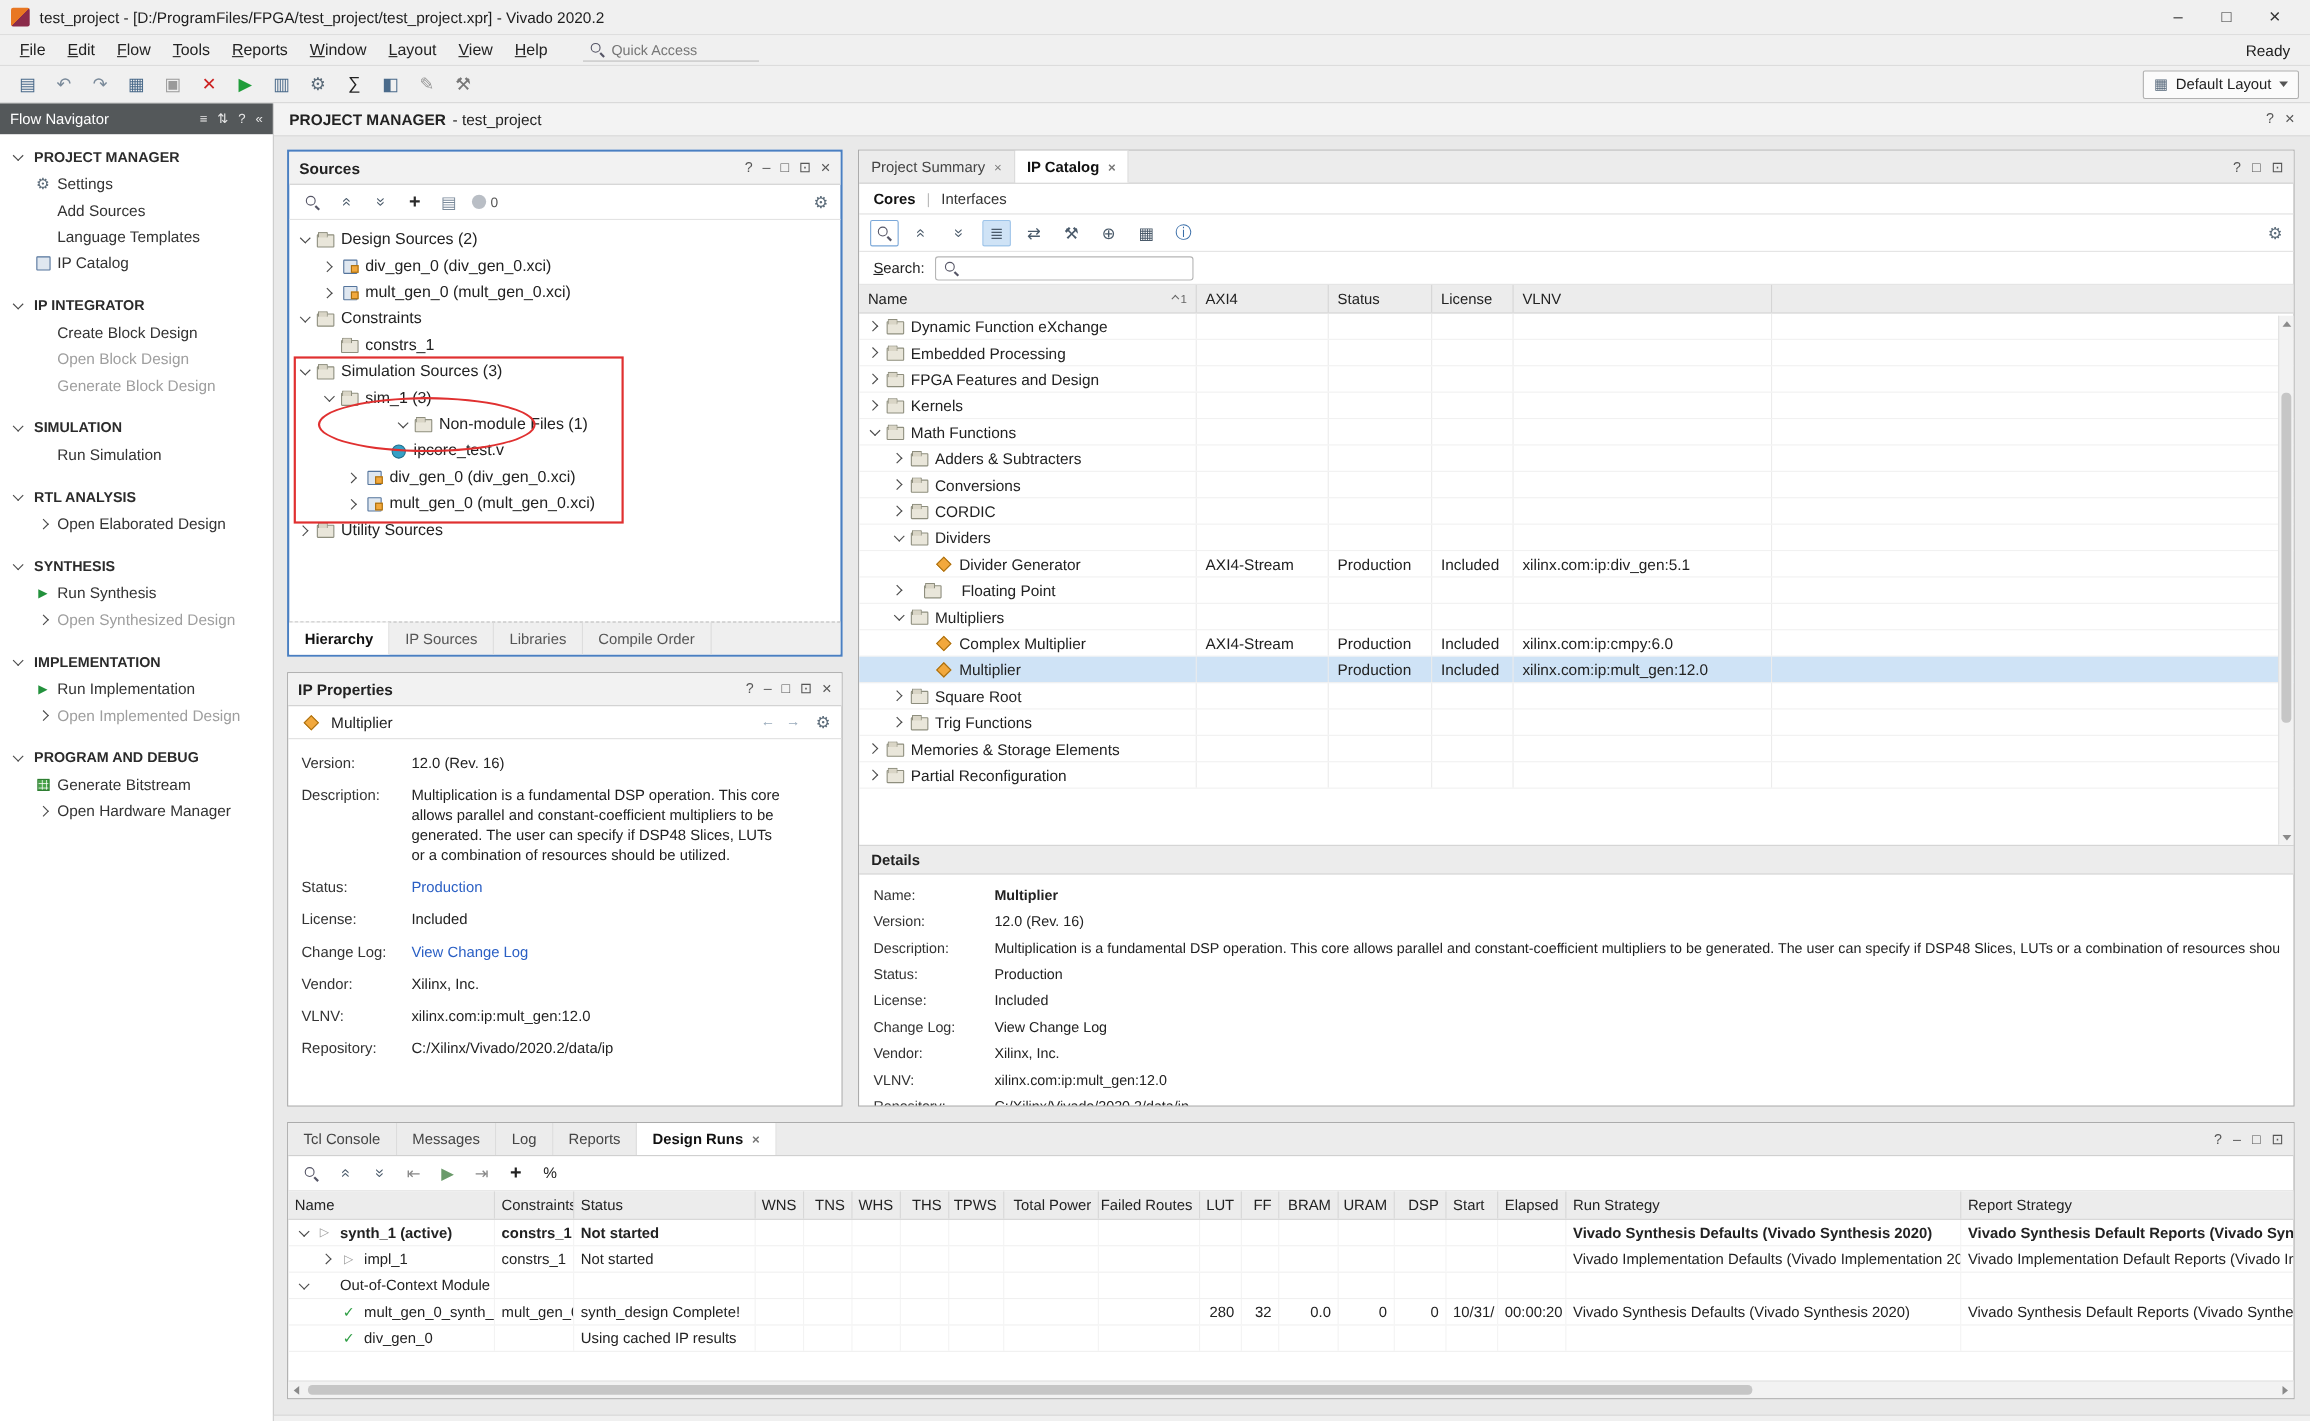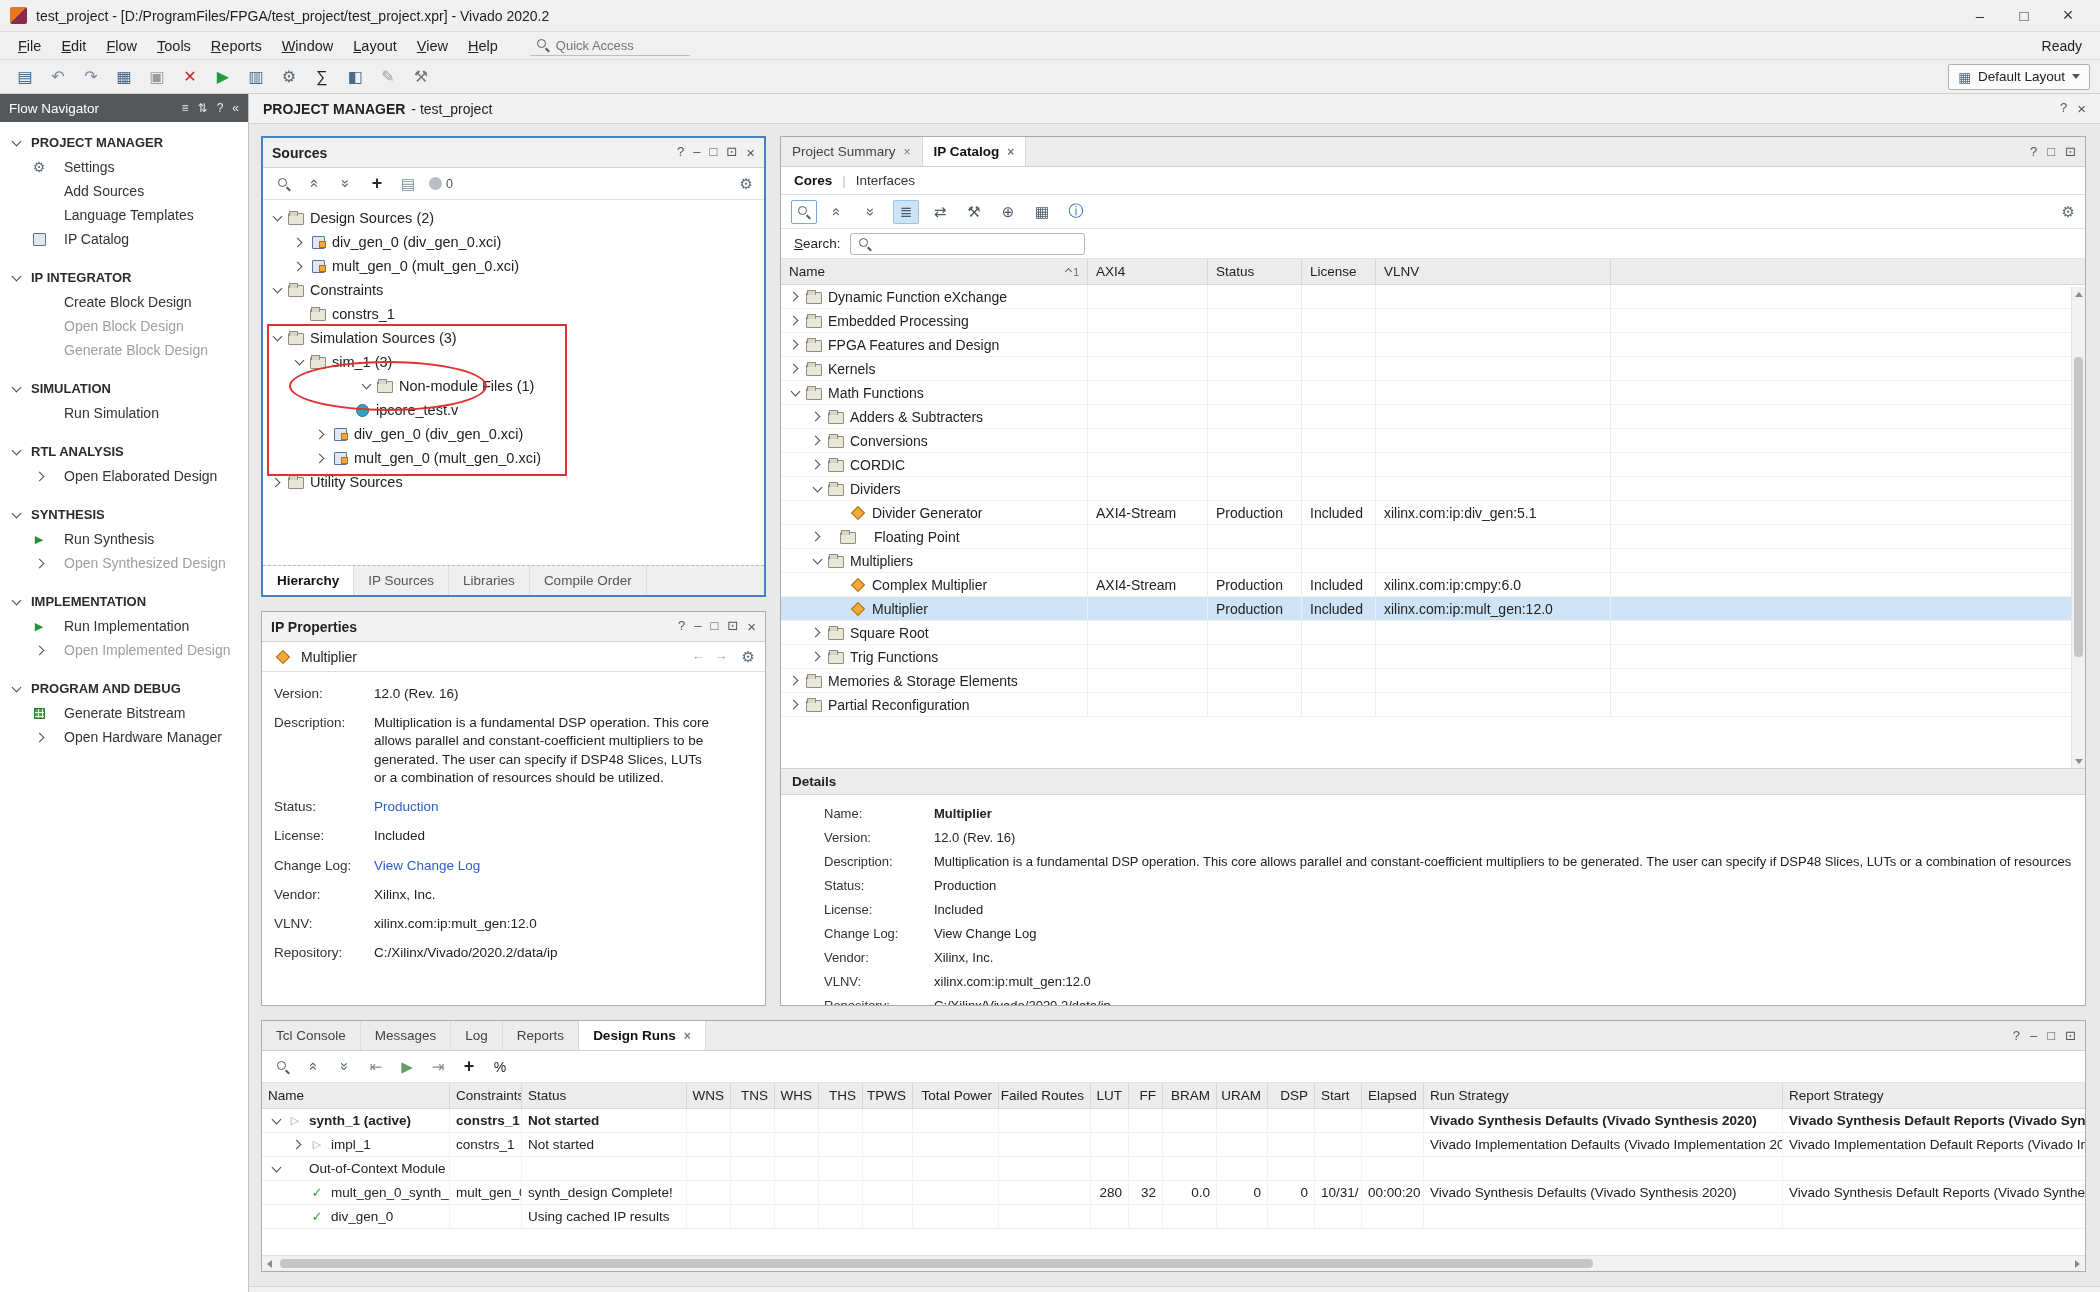--- a/index.html
+++ b/index.html
@@ -65,21 +65,21 @@
   .fnh.fn-toggle::before { content:"≡"; }
   .fnh.fn-updown::before { content:"⇅"; }
   .fnh.fn-help::before { content:"?"; }
   .fnh.fn-hide::before { content:"«"; }
   #fn-body { flex:1; overflow:hidden; padding-top:8px; }
   .fn-section { margin-bottom:14px; }
   .fn-sec-head { display:flex; align-items:center; gap:7px; height:25px; padding-left:8px;
     font-size:13px; font-weight:bold; color:#2b2b2b; }
   .fn-item { display:flex; align-items:center; height:24px; padding-left:30px; font-size:14px; color:#333; }
   .fn-item.muted { color:#9e9e9e; }
-  .fn-label { margin-left:16px; white-space:nowrap; }
+  .fn-label { margin-left:4px; white-space:nowrap; }
   .fnicon { width:18px; height:16px; display:inline-flex; align-items:center; justify-content:center; flex-shrink:0; position:relative; }
   .fnicon.gear::before { content:"⚙"; font-size:14px; color:#5a6a78; }
   .fnicon.play::before { content:"▶"; font-size:11px; color:#22913c; }
   .fnicon.chip::before { content:""; width:11px; height:11px; background:#dfe7f0; border:1px solid #54749c; border-radius:1px; }
   .fnicon.bitstream::before { content:""; width:11px; height:11px; background:#4aa34a;
     box-shadow: inset 0 0 0 1px #2e7d32;
     background-image: linear-gradient(rgba(255,255,255,.9) 1px, transparent 1px),
                       linear-gradient(90deg, rgba(255,255,255,.9) 1px, transparent 1px);
     background-size:4px 4px; }
   .fnicon.expander::before { content:""; width:6px; height:6px;
@@ -244,21 +244,21 @@
     border-top:5px solid #8a8a8a; }
   .tri-left { width:0; height:0; border-top:4px solid transparent; border-bottom:4px solid transparent;
     border-right:5px solid #8a8a8a; }
   .tri-right { width:0; height:0; border-top:4px solid transparent; border-bottom:4px solid transparent;
     border-left:5px solid #8a8a8a; }
   .vthumb { position:absolute; left:2px; width:9px; top:70px; height:300px; background:#c6c6c6; border-radius:4px; }
 
   #cat-details { height:237px; border-top:1px solid #cfcfcf; display:flex; flex-direction:column; flex-shrink:0; }
   .details-head { height:26px; background:#ececec; border-bottom:1px solid #d5d5d5; flex-shrink:0;
     display:flex; align-items:center; padding:0 11px; font-weight:bold; font-size:13.5px; }
-  #det-fields { flex:1; overflow:hidden; padding:6px 13px 0 13px;margin-left:30px; }
+  #det-fields { flex:1; overflow:hidden; padding:6px 13px 0 13px; }
   .det-row { display:flex; height:24px; align-items:center; font-size:13px; }
   .det-label { width:110px; flex-shrink:0; color:#333; }
   .det-value { white-space:nowrap; overflow:hidden; color:#222; flex:1; }
 
   
   #bottom-panel { margin:14px 14px 0 12px; height:252px; flex-shrink:0; }
   .btabs { height:30px; background:#ececec; display:flex; border-bottom:1px solid #d0d0d0; flex-shrink:0; }
   .btab { display:flex; align-items:center; padding:0 14px; font-size:13.5px; color:#444;
     border-right:1px solid #dcdcdc; gap:8px; }
   .btab.active { background:#fff; font-weight:bold; color:#111; }

